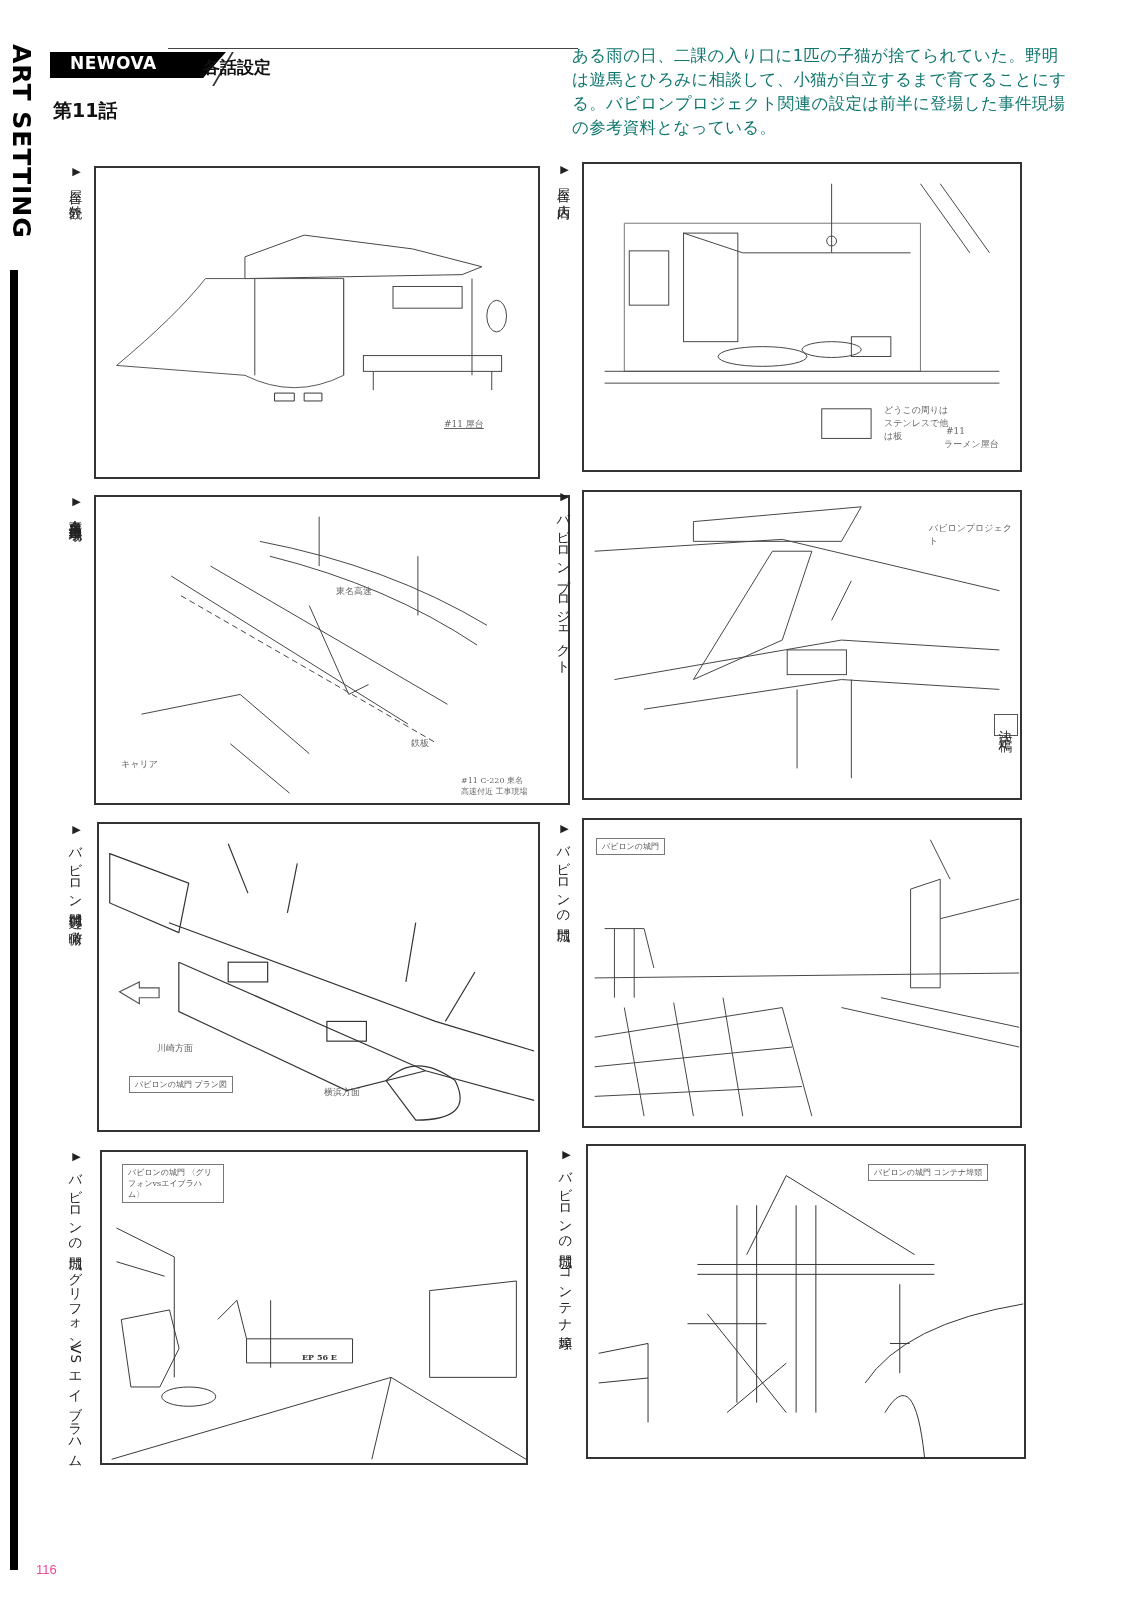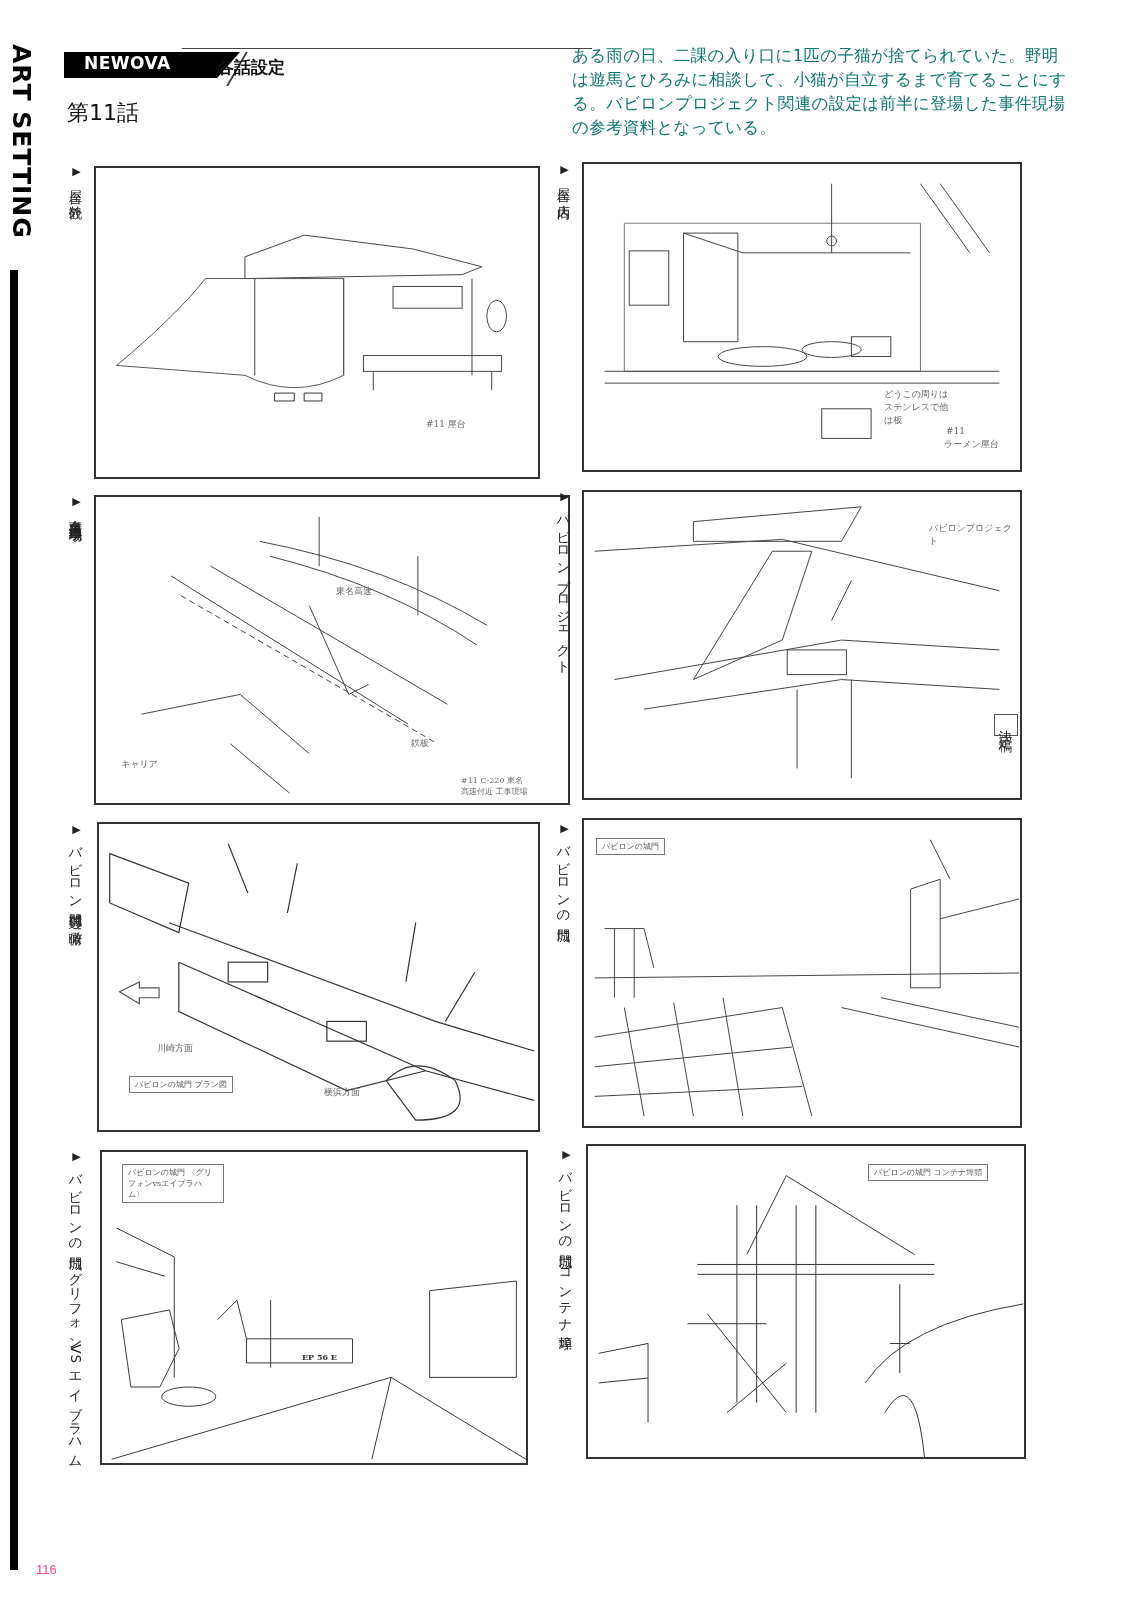--- a/index.html
+++ b/index.html
@@ -8,30 +8,30 @@
 
   
   .side-bar { position: absolute; left: 10px; top: 270px; width: 8px; height: 1300px; background: #000; }
   .side-label { position: absolute; left: 0px; top: 44px; width: 36px; height: 220px;
                 writing-mode: vertical-rl; font-family: "DejaVu Sans", sans-serif;
                 font-weight: bold; font-size: 25px; letter-spacing: 1px; color: #000; }
   .page-num { position: absolute; left: 36px; top: 1562px; font-family: "Liberation Sans", sans-serif;
               font-size: 13px; color: #ec4899; }
 
   
-  .header { position: absolute; left: 64px; top: 46px; width: 470px; height: 90px; }
+  .header { position: absolute; left: 50px; top: 46px; width: 470px; height: 90px; }
   .rule-top { position: absolute; left: 118px; top: 2px; width: 410px; height: 1px; background: #444; }
   .tab { position: absolute; left: 0; top: 6px; width: 176px; height: 26px; background: #000;
          clip-path: polygon(0 0, 100% 0, 87% 100%, 0 100%); }
   .tab-text { position: absolute; left: 20px; top: 1px; color: #fff; font-weight: bold;
               font-size: 17px; font-family: "DejaVu Sans", sans-serif; letter-spacing: 0.5px; }
   .slash { position: absolute; left: 172px; top: 6px; width: 2px; height: 34px; background: #333;
            transform: skewX(-30deg); }
   .section-title { position: absolute; left: 153px; top: 10px; font-weight: bold; font-size: 17px; }
-  .ep-num { position: absolute; left: 3px; top: 52px; font-weight: normal; font-size: 22px; }
+  .ep-num { position: absolute; left: 3px; top: 52px; font-weight: bold; font-size: 19px; }
   .ep-title { position: absolute; left: 112px; top: 40px; font-weight: bold; font-size: 34px; letter-spacing: 1px; }
 
   .synopsis { position: absolute; left: 572px; top: 44px; width: 500px; font-size: 16.5px;
               line-height: 24px; color: #0f766e; font-family: "DejaVu Sans", sans-serif; letter-spacing: 0.3px; }
 
   
   .frame { position: absolute; border: 2px solid #333; background: #fff; box-sizing: border-box; overflow: hidden; }
   .caption { position: absolute; writing-mode: vertical-rl; font-size: 13.5px; line-height: 16px;
              color: #222; letter-spacing: 1px; }
   .caption .tri { font-size: 11px; }
@@ -69,21 +69,21 @@
       <path d="M150 90 L210 68 L320 82 L390 100 L370 108 L150 112 Z"></path>
       <path d="M160 112 L160 210 M250 112 L250 210 M380 112 L380 210"></path>
       <path d="M20 200 Q80 150 110 112 L250 112 L250 210 Q200 235 150 210 Z" stroke="#555"></path>
       <rect x="270" y="190" width="140" height="16"></rect>
       <path d="M280 206 L280 225 M400 206 L400 225"></path>
       <rect x="300" y="120" width="70" height="22"></rect>
       <ellipse cx="405" cy="150" rx="10" ry="16"></ellipse>
       <path d="M180 228 h20 v8 h-20z M210 228 h18 v8 h-18z" stroke="#333"></path>
     </svg>
   </div>
-  <div class="note" style="left:330px; top:250px;">#11 屋台</div>
+  <div class="note" style="left:348px; top:250px;text-decoration:underline;">#11 屋台</div>
 </div>
 
 <div class="caption" style="left:556px; top:163px;"><span class="tri">▶</span><span>屋台　店内</span></div>
 <div class="frame" style="left:582px; top:162px; width:440px; height:310px;">
   <div class="sketch">
     <svg viewBox="0 0 440 310" fill="none" stroke="#444" stroke-width="1">
       <path d="M40 60 L340 60 L340 210 L40 210 Z" stroke="#777"></path>
       <path d="M100 70 L160 90 L330 90 M250 20 L250 90"></path>
       <circle cx="250" cy="78" r="5"></circle>
       <rect x="100" y="70" width="55" height="110"></rect>
@@ -91,21 +91,21 @@
       <path d="M20 210 L420 210 M20 222 L420 222"></path>
       <ellipse cx="180" cy="195" rx="45" ry="10"></ellipse>
       <ellipse cx="250" cy="188" rx="30" ry="8"></ellipse>
       <rect x="270" y="175" width="40" height="20"></rect>
       <rect x="240" y="248" width="50" height="30"></rect>
       <path d="M340 20 L390 90 M360 20 L410 90"></path>
     </svg>
   </div>
   <div class="note" style="left:362px; top:262px;">#11</div>
   <div class="note" style="left:360px; top:274px;">ラーメン屋台</div>
-  <div class="note" style="left:300px; top:224px; width:70px;">どうこの周りはステンレスで他は板</div>
+  <div class="note" style="left:300px; top:240px; width:70px;">どうこの周りはステンレスで他は板</div>
 </div>
 
 <div class="caption" style="left:68px; top:495px;"><span class="tri">▶</span><span>東名高速付近工事現場</span></div>
 <div class="frame" style="left:94px; top:495px; width:476px; height:310px;">
   <div class="sketch">
     <svg viewBox="0 0 446 310" fill="none" stroke="#444" stroke-width="1">
       <path d="M150 45 Q280 70 380 130 M160 60 Q280 90 370 150"></path>
       <path d="M210 20 L210 70 M310 60 L310 120"></path>
       <path d="M60 80 L300 230 M100 70 L340 210"></path>
       <path d="M70 100 L330 250" stroke-dasharray="6 4"></path>

